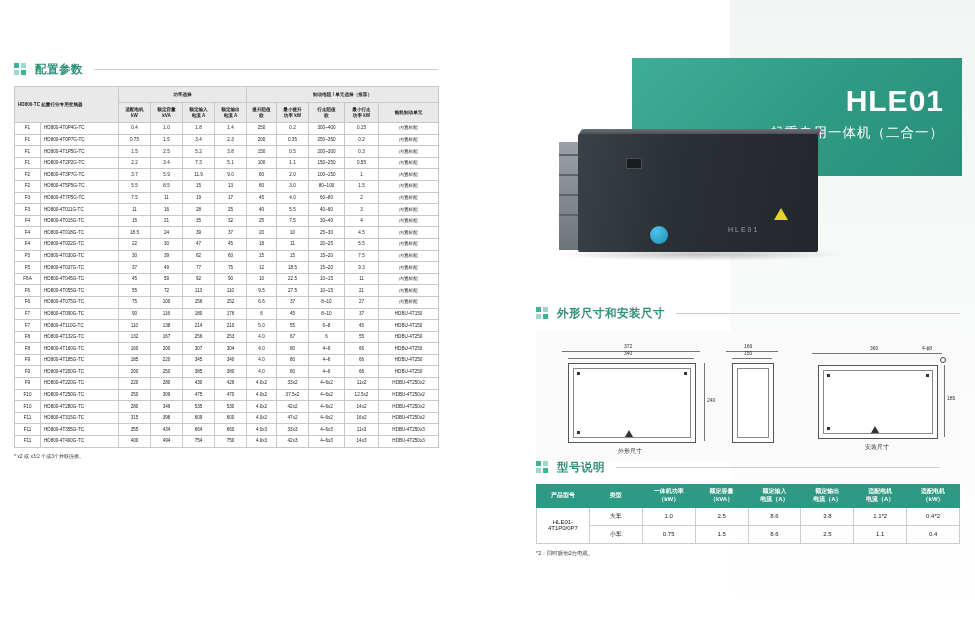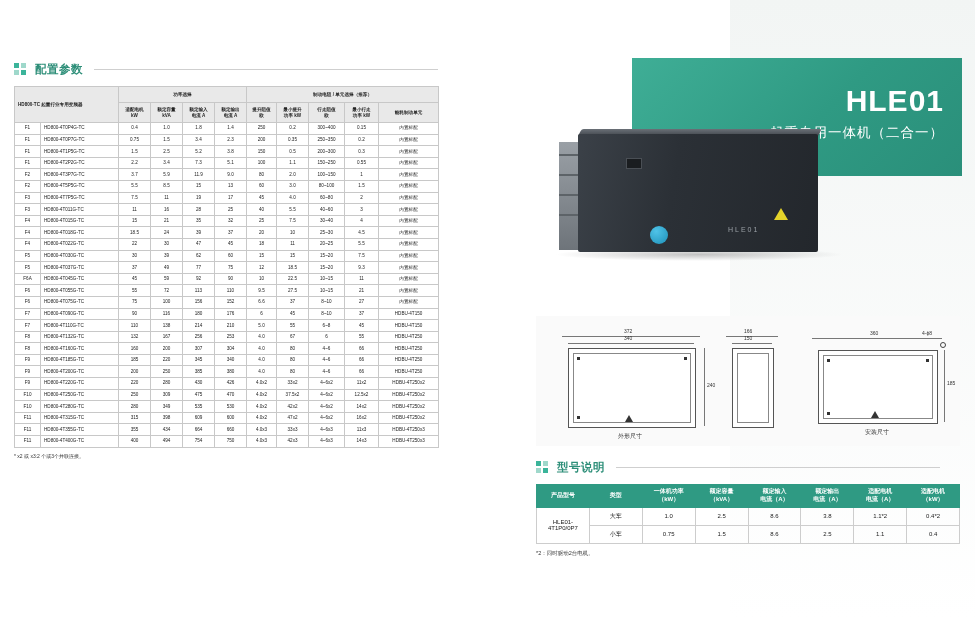--- a/index.html
+++ b/index.html
@@ -513,20 +513,30 @@
   <div class="fin" style="top:94px"></div>
   <div class="unit-body">
     <div class="vent"></div>
     <div class="dial"></div>
     <div class="label-tri"></div>
     <div class="brand">HLE01</div>
   </div>
 </div>
 
 <div id="dims">
+  <div class="sec-title">
+    <span class="sq">
+        <i></i>
+        <i></i>
+        <i></i>
+        <i></i>
+      </span>
+    <span class="txt">外形尺寸和安装尺寸</span>
+    <span class="rule"></span>
+  </div>
 
   <div id="dimbox">
     <div class="dbg"></div>
 
     <div class="dwg" style="left:32px;top:32px;width:126px;height:78px;">
       <div class="inner"></div>
       <div class="dot" style="left:8px;top:8px;"></div>
       <div class="dot" style="right:8px;top:8px;"></div>
       <div class="dot" style="left:8px;bottom:8px;"></div>
       <div class="tri" style="left:56px;bottom:5px;"></div>

